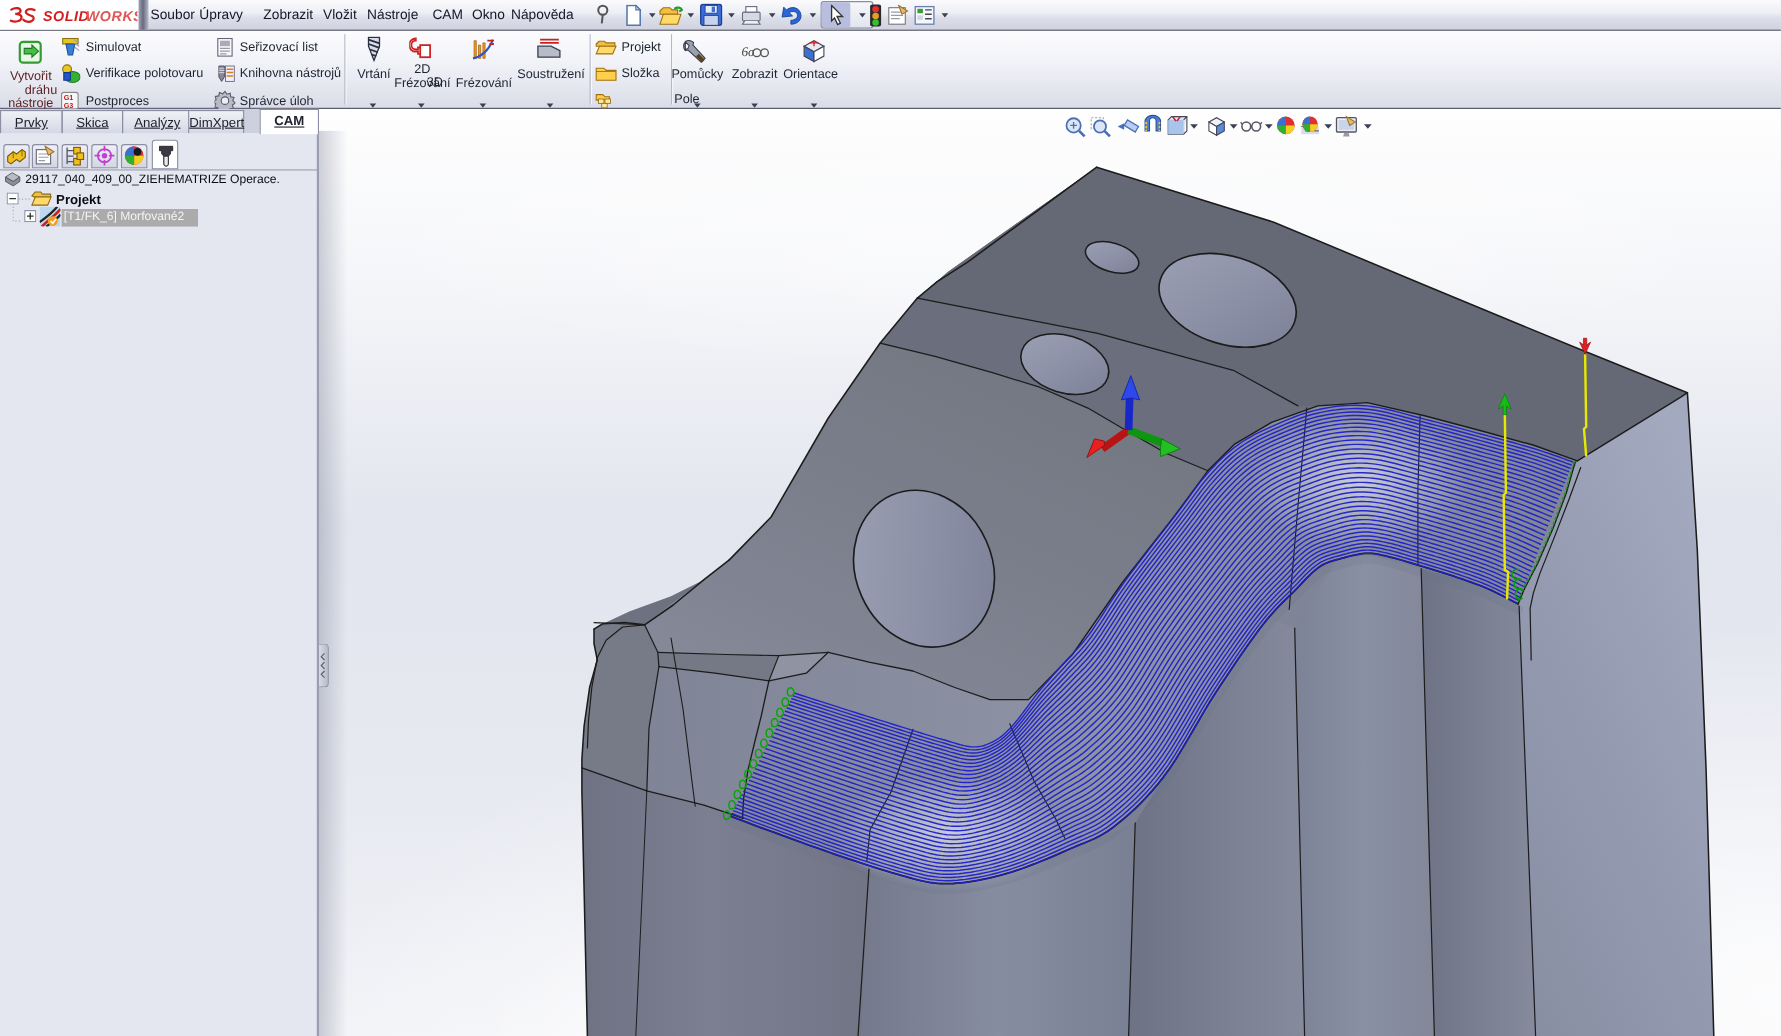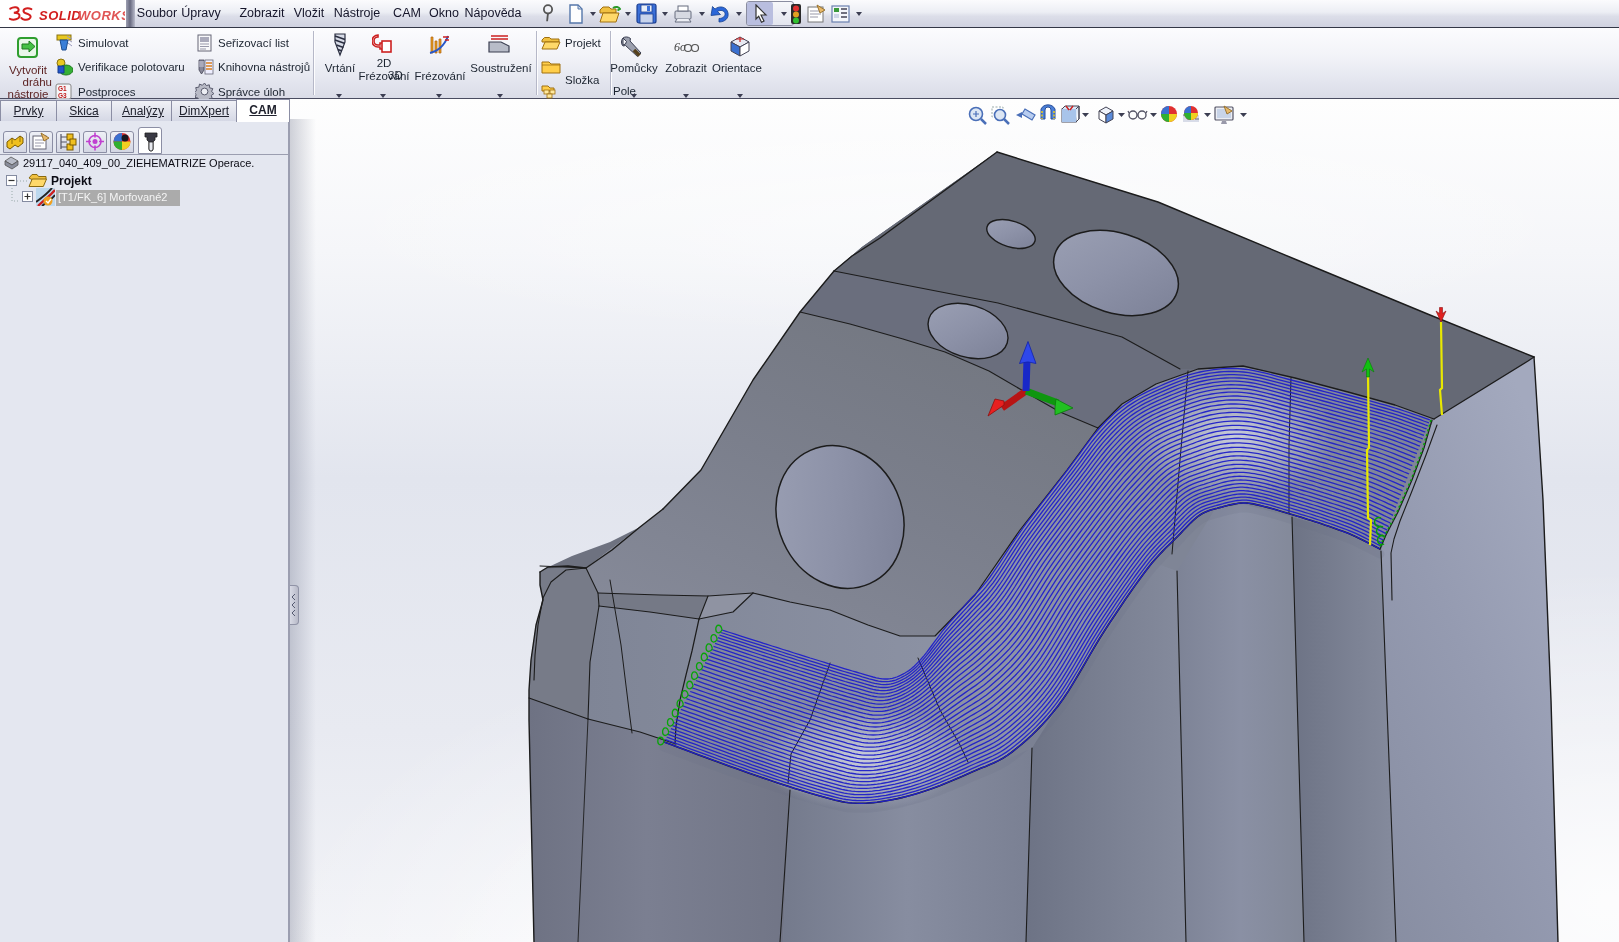--- a/index.html
+++ b/index.html
@@ -210,21 +210,21 @@
 <div class="tsep" style="left:536px"></div>
 <svg style="position:absolute;left:541px;top:35px" width="20" height="16" viewBox="0 0 20 16">
       <path d="M1,5 l2.5,-2.5 h5 l1.5,1.5 h8 v3 h-17 z" fill="#f0c040" stroke="#a07010" stroke-width="1"></path>
       <path d="M1,14 l3,-7 h15 l-3,7 z" fill="#ffd96a" stroke="#a07010" stroke-width="1"></path>
     </svg>
 <div class="tlabel" style="left:565px;top:37px;">Projekt</div>
 <svg style="position:absolute;left:541px;top:59px" width="20" height="16" viewBox="0 0 20 16">
       <path d="M1,3 h7 l2,2 h9 v9 h-18 z" fill="#ffce4a" stroke="#a07010" stroke-width="1"></path>
       <path d="M1,6 h18" stroke="#a07010" stroke-width="0.8"></path>
     </svg>
-<div class="tlabel" style="left:565px;top:74px;">Složka</div>
+<div class="tlabel" style="left:565px;top:61px;">Složka</div>
 <svg style="position:absolute;left:541px;top:82px" width="20" height="17" viewBox="0 0 20 17">
       <path d="M1,4 h6 l2,2 h4 v3 h-12 z" fill="#ffce4a" stroke="#a07010" stroke-width="1"></path>
       <rect x="3" y="8" width="5" height="4" fill="#ffe9a0" stroke="#a07010" stroke-width="0.8"></rect>
       <rect x="9" y="8" width="5" height="4" fill="#ffe9a0" stroke="#a07010" stroke-width="0.8"></rect>
       <rect x="6" y="12" width="5" height="4" fill="#ffe9a0" stroke="#a07010" stroke-width="0.8"></rect>
     </svg>
 <div class="tlabel" style="left:565px;top:85px;margin-left:48px;">Pole</div>
 <div class="tsep" style="left:610px"></div>
 <svg style="position:absolute;left:620px;top:36px" width="28" height="22" viewBox="0 0 28 22">
       <path d="M3,2 C1,4 1,8 3,10 l2.5,-0.5 12,11 3.5,-3.5 -11,-12 0.5,-2.5 C8,0.5 5,0.5 3,2 l3.5,3.5 -1,2.5 -2.5,1 z" fill="#9ca0ae" stroke="#3a3e50" stroke-width="1"></path>
@@ -245,21 +245,21 @@
       <path d="M4,8 v9 l9,5 v-9 z" fill="#3a70d0" stroke="#445" stroke-width="1"></path>
       <path d="M22,8 v9 l-9,5 v-9 z" fill="#fff" stroke="#445" stroke-width="1"></path>
       <path d="M13,3 v5 M9,5 l8,0" stroke="#cc2020" stroke-width="1.2"></path>
     </svg>
 <div class="tlabel" style="left:712px;top:62px;width:56px;">Orientace</div>
 <div class="darr" style="left:737px;top:94px"></div>
 <div id="tabstrip"></div>
 <div class="ptab" style="left:0px;width:57px">Prvky</div>
 <div class="ptab" style="left:56px;width:56px">Skica</div>
 <div class="ptab" style="left:111px;width:64px">Analýzy</div>
-<div class="ptab" style="left:171px;width:66px">DimXpert</div>
+<div class="ptab" style="left:171px;width:51px">DimXpert</div>
 <div class="ptab active" style="left:236px;width:54px">CAM</div>
 <div id="panel"></div>
 <div id="splith"><svg width="7" height="38" viewBox="0 0 7 38">
         <path d="M5,8 l-3,3 3,3 M5,16 l-3,3 3,3 M5,24 l-3,3 3,3" stroke="#555a70" stroke-width="1" fill="none"></path>
       </svg></div>
 <div class="itab" style="left:3px;top:131px;height:22px;position:absolute;"></div>
 <div class="itab" style="left:29px;top:131px;height:22px;position:absolute;"></div>
 <div class="itab" style="left:56px;top:131px;height:22px;position:absolute;"></div>
 <div class="itab" style="left:83px;top:131px;height:22px;position:absolute;"></div>
 <div class="itab" style="left:110px;top:131px;height:22px;position:absolute;"></div>

